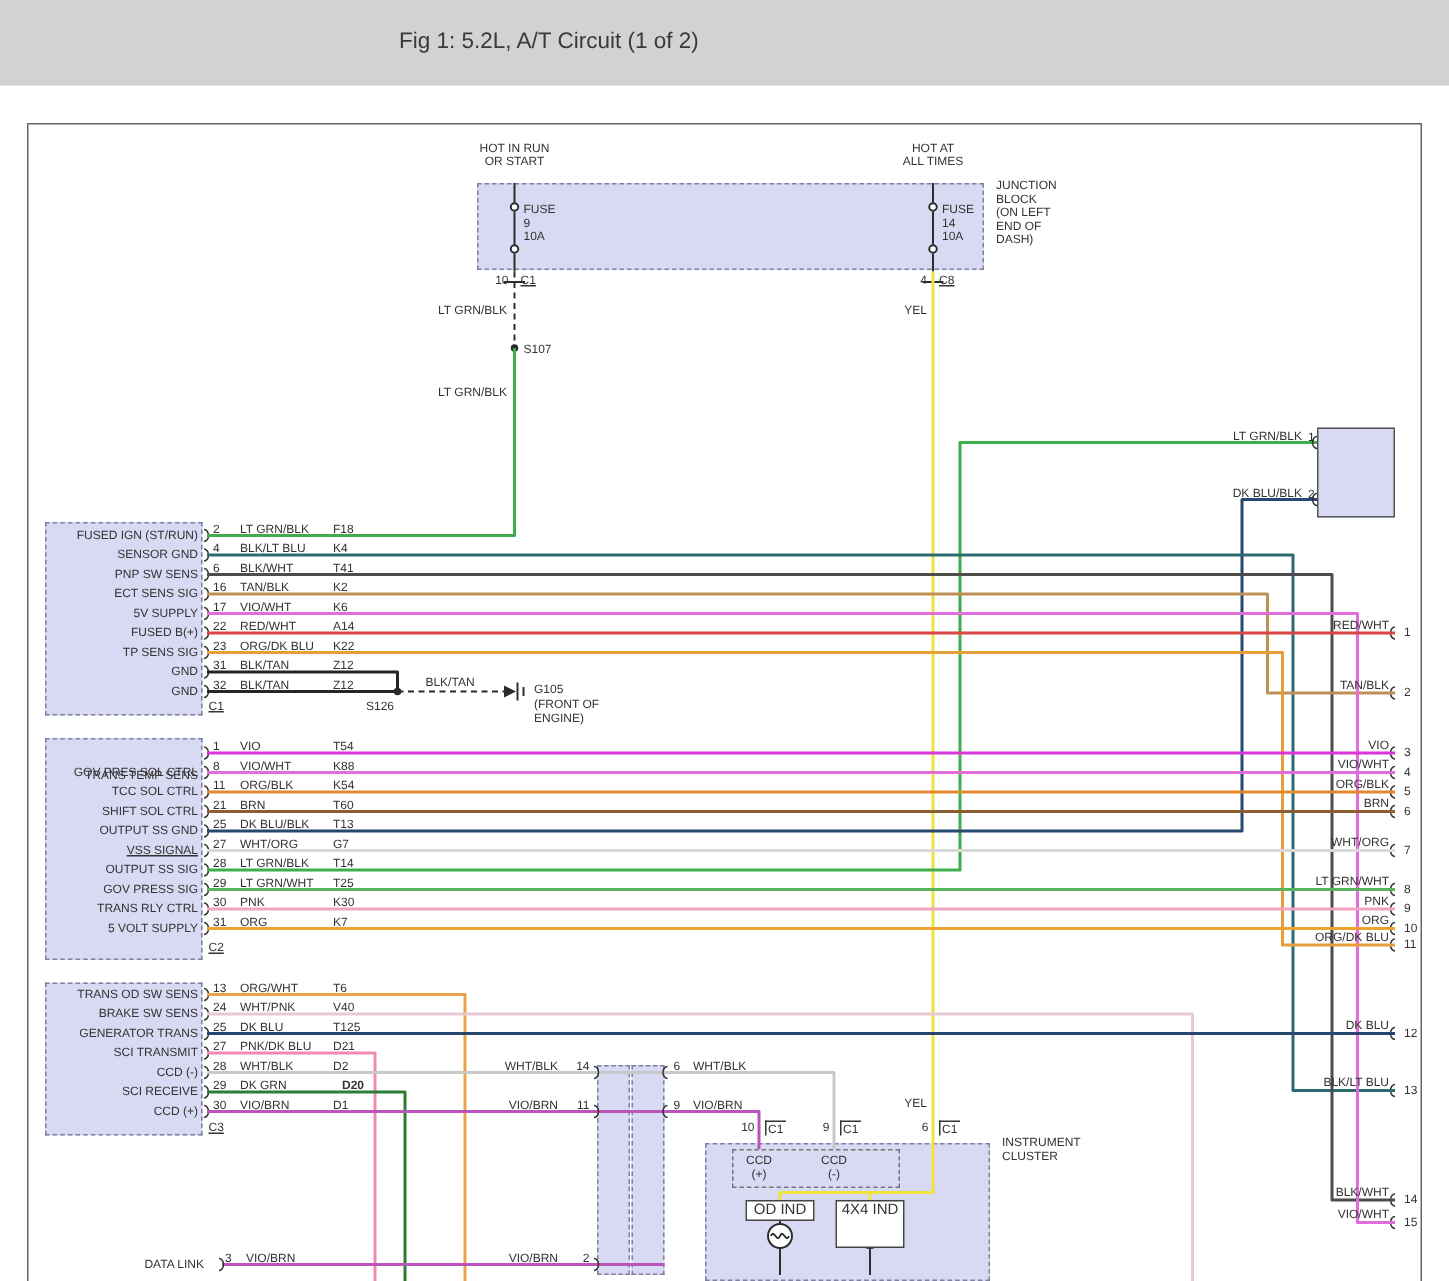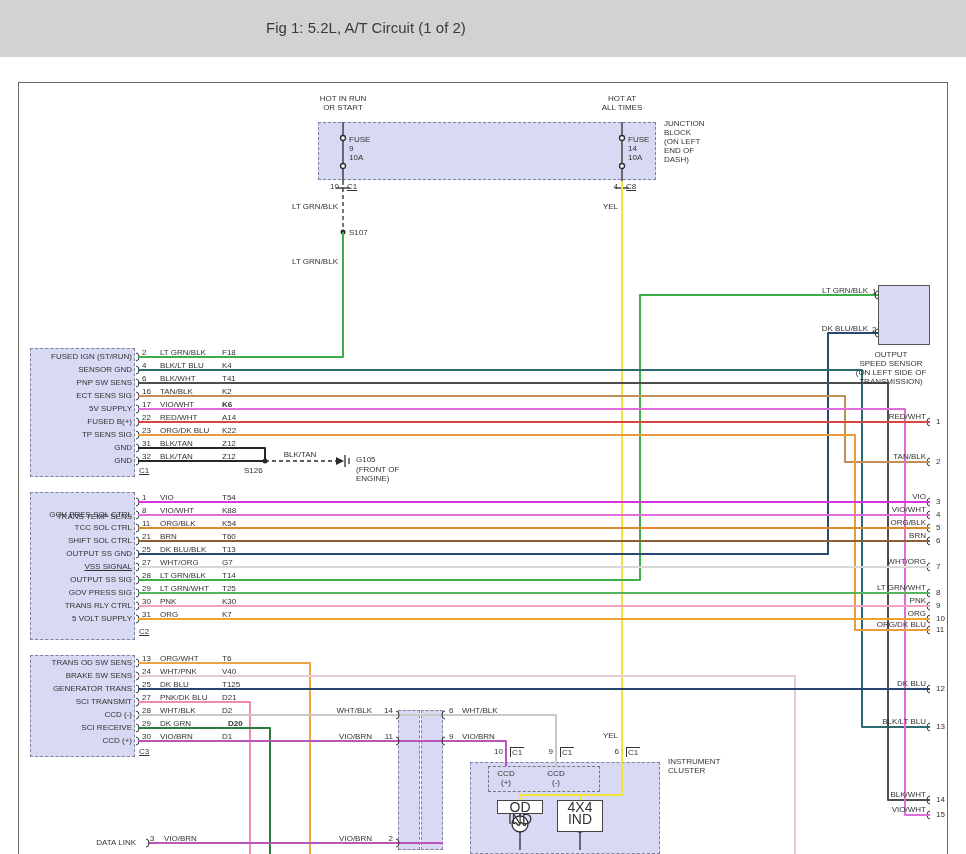--- a/index.html
+++ b/index.html
@@ -5,21 +5,21 @@
   *{margin:0;padding:0;box-sizing:border-box}
   html,body{width:966px;height:854px;overflow:hidden;background:#fff;font-family:"Liberation Sans",sans-serif}
   #header{position:absolute;left:0;top:0;width:966px;height:57px;background:#d2d2d2}
   #header .title{position:absolute;left:266px;top:19px;font-size:15px;color:#3a3a3a}
   #diagram{position:absolute;left:0;top:0;width:966px;height:854px}
   #frame{position:absolute;left:18px;top:82px;width:930px;height:780px;border:1px solid #666;background:#fff}
   .box{position:absolute;background:#d8d9f2}
   .bd{border:1px dashed #7f7f9f}
   .bs{border:1px solid #555}
   .obox{position:absolute;border:1px dashed #777;background:transparent}
-  .ibox{position:absolute;border:1px solid #444;background:#fff;font-size:14px;text-align:center;line-height:12px;color:#333}
+  .ibox{position:absolute;border:1px solid #444;background:#fff;font-size:10px;text-align:center;line-height:12px;color:#333}
   .t{position:absolute;font-size:8px;line-height:9px;color:#333;white-space:pre-line}
   .r{text-align:right}
   .c{text-align:center}
   .ul{text-decoration:underline}
   .cbr{border-top:1px solid #333;border-left:1px solid #333;padding:0 2px 0 1px}
   #wires{position:absolute;left:0;top:0;width:966px;height:854px}
   .w{fill:none;stroke-width:2;stroke-linejoin:round}
   .k{fill:none;stroke:#2b2b2b;stroke-width:1.3}
   .d{stroke-dasharray:4 3}
   .br{fill:none;stroke:#333;stroke-width:1}
@@ -183,24 +183,20 @@
   <span class="t r" style="left:260px;top:202px;width:78px">LT GRN/BLK</span>
   <span class="t" style="left:349px;top:228px">S107</span>
   <span class="t r" style="left:260px;top:257px;width:78px">LT GRN/BLK</span>
   <span class="t r" style="left:586px;top:202px;width:32px">YEL</span>
   <span class="t r" style="left:586px;top:731px;width:32px">YEL</span>
 
   <span class="t r" style="left:790px;top:286px;width:78px">LT GRN/BLK</span>
   <span class="t" style="left:872px;top:287px">1</span>
   <span class="t r" style="left:790px;top:324px;width:78px">DK BLU/BLK</span>
   <span class="t" style="left:872px;top:325px">2</span>
-  <span class="t c" style="left:836px;top:350px;width:110px">OUTPUT
-SPEED SENSOR
-(ON LEFT SIDE OF
-TRANSMISSION)</span>
 
   <span class="t c" style="left:270px;top:450px;width:60px">BLK/TAN</span>
   <span class="t" style="left:244px;top:466px">S126</span>
   <span class="t" style="left:356px;top:455px">G105</span>
   <span class="t" style="left:356px;top:465px">(FRONT OF
 ENGINE)</span>
 
   <span class="t ul" style="left:139px;top:466px">C1</span>
   <span class="t ul" style="left:139px;top:627px">C2</span>
   <span class="t ul" style="left:139px;top:747px">C3</span>
@@ -246,21 +242,21 @@
     <span class="t" style="left: 142px; top: 374px;">6</span>
     <span class="t" style="left: 160px; top: 374px;">BLK/WHT</span>
     <span class="t" style="left: 222px; top: 374px;">T41</span>
     <span class="t r" style="left: 32px; top: 391px; width: 100px;">ECT SENS SIG</span>
     <span class="t" style="left: 142px; top: 387px;">16</span>
     <span class="t" style="left: 160px; top: 387px;">TAN/BLK</span>
     <span class="t" style="left: 222px; top: 387px;">K2</span>
     <span class="t r" style="left: 32px; top: 404px; width: 100px;">5V SUPPLY</span>
     <span class="t" style="left: 142px; top: 400px;">17</span>
     <span class="t" style="left: 160px; top: 400px;">VIO/WHT</span>
-    <span class="t" style="left: 222px; top: 400px; font-weight: bold;">K6</span>
+    <span class="t" style="left: 222px; top: 400px;">K6</span>
     <span class="t r" style="left: 32px; top: 417px; width: 100px;">FUSED B(+)</span>
     <span class="t" style="left: 142px; top: 413px;">22</span>
     <span class="t" style="left: 160px; top: 413px;">RED/WHT</span>
     <span class="t" style="left: 222px; top: 413px;">A14</span>
     <span class="t r" style="left: 32px; top: 430px; width: 100px;">TP SENS SIG</span>
     <span class="t" style="left: 142px; top: 426px;">23</span>
     <span class="t" style="left: 160px; top: 426px;">ORG/DK BLU</span>
     <span class="t" style="left: 222px; top: 426px;">K22</span>
     <span class="t r" style="left: 32px; top: 443px; width: 100px;">GND</span>
     <span class="t" style="left: 142px; top: 439px;">31</span>

